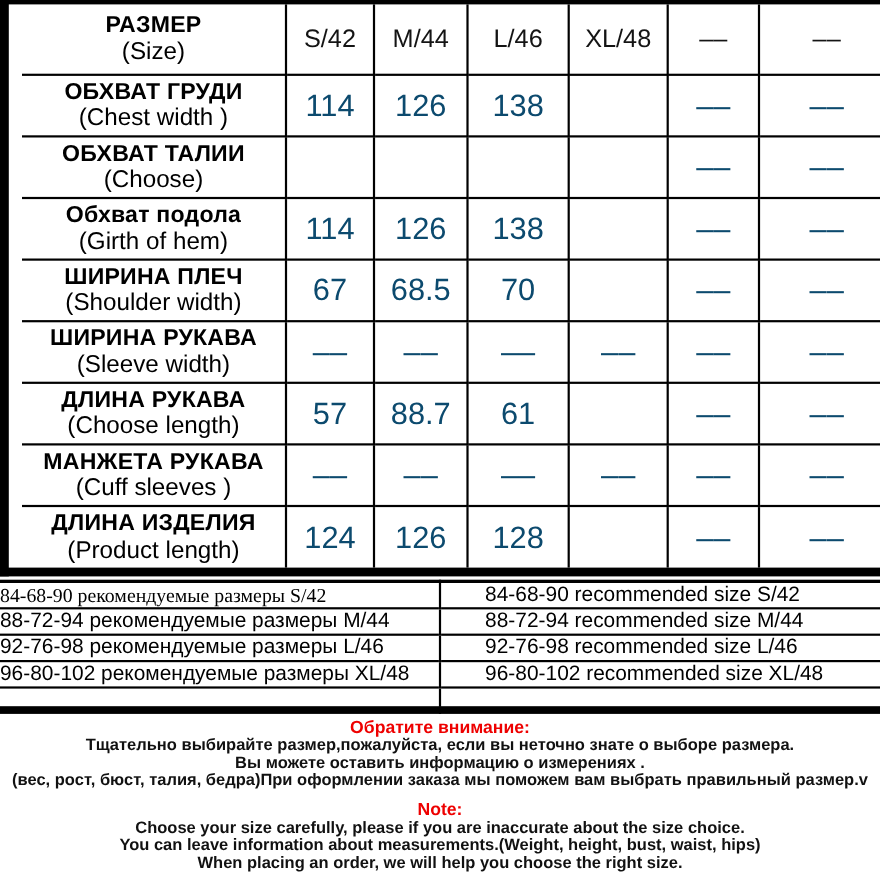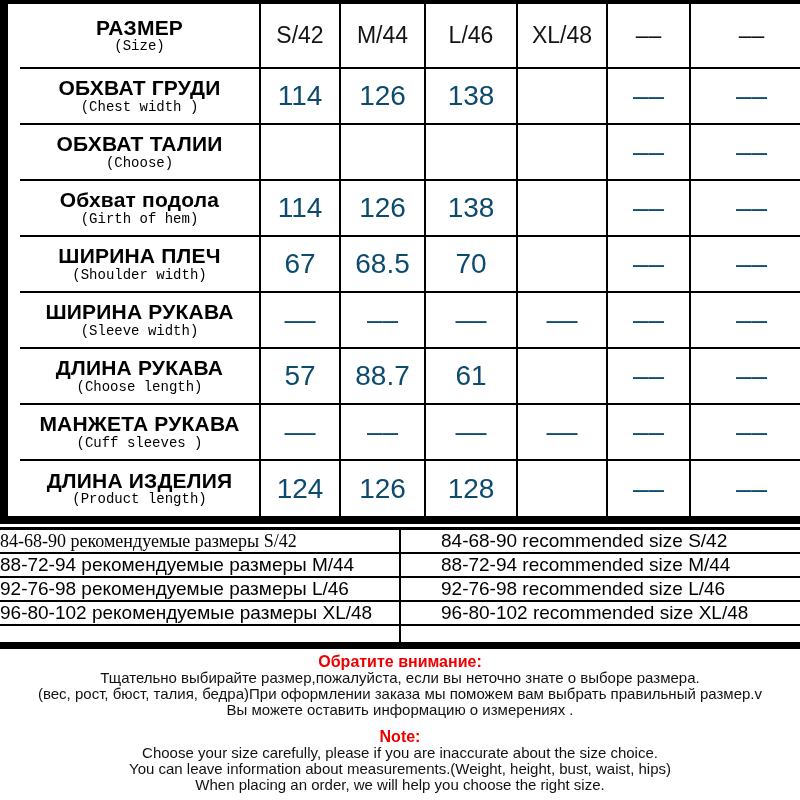--- a/index.html
+++ b/index.html
@@ -28,21 +28,21 @@
   table.size td {
     border: 2px solid #000;
     text-align: center;
     vertical-align: middle;
     padding: 0;
     overflow: hidden;
   }
   tr.hrow { height: 64px; }
   tr.drow { height: 56px; }
   .label-ru { font-weight: bold; font-size: 21px; line-height: 1.12; letter-spacing: .2px; }
-  .label-en { font-size: 14px; line-height: 1.12; font-family: Liberation Mono, monospace; }
+  .label-en { font-size: 22px; line-height: 1.12; }
   td.sizecol { font-size: 23px; color: #141414; }
   td.val { font-size: 28px; color: #0c4a6e; }
 
   
   table.rec {
     width: 800px;
     border-collapse: collapse;
     table-layout: fixed;
     margin-top: 3px;
     border-top: 3px solid #000;
@@ -73,21 +73,21 @@
     line-height: 16px;
     color: #111;
   }
   .note-head {
     color: var(--accent_red, #ee0000);
     font-weight: bold;
     font-size: 16px;
     line-height: 17px;
   }
   .note-head.en-head { margin-top: 10px; }
-  .note-line { line-height: 16px; }
+  .note-line { line-height: 16px; font-weight: bold; }
 </style>
 </head>
 <body>
 
 <div>
 
   <div class="main-wrap">
     <table class="size">
       <colgroup>
         <col style="width:240px">
@@ -244,21 +244,21 @@
       <tr class="rec-empty">
         <td class="rec-ru"></td>
         <td class="rec-en"></td>
       </tr>
     </tbody>
   </table>
 
   <div class="notes">
     <div class="note-head">Обратите внимание:</div>
     <div class="note-line">Тщательно выбирайте размер,пожалуйста, если вы неточно знате о выборе размера.</div>
+    <div class="note-line">Вы можете оставить информацию о измерениях .</div>
     <div class="note-line">(вес, рост, бюст, талия, бедра)При оформлении заказа мы поможем вам выбрать правильный размер.v</div>
-    <div class="note-line">Вы можете оставить информацию о измерениях .</div>
     <div class="note-head en-head">Note:</div>
     <div class="note-line">Choose your size carefully, please if you are inaccurate about the size choice.</div>
     <div class="note-line">You can leave information about measurements.(Weight, height, bust, waist, hips)</div>
     <div class="note-line">When placing an order, we will help you choose the right size.</div>
   </div>
 
 </div>
 
 </body></html>

